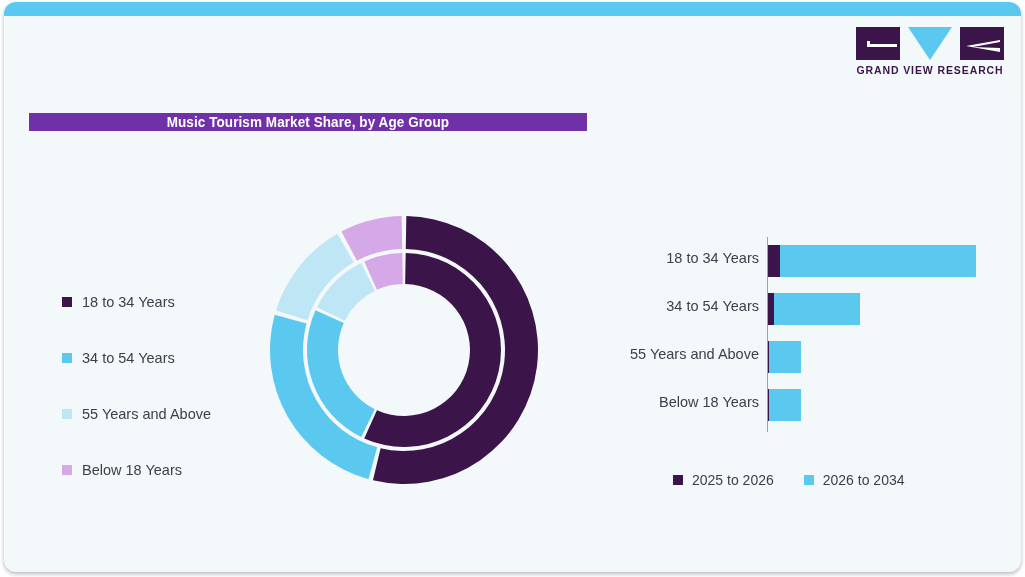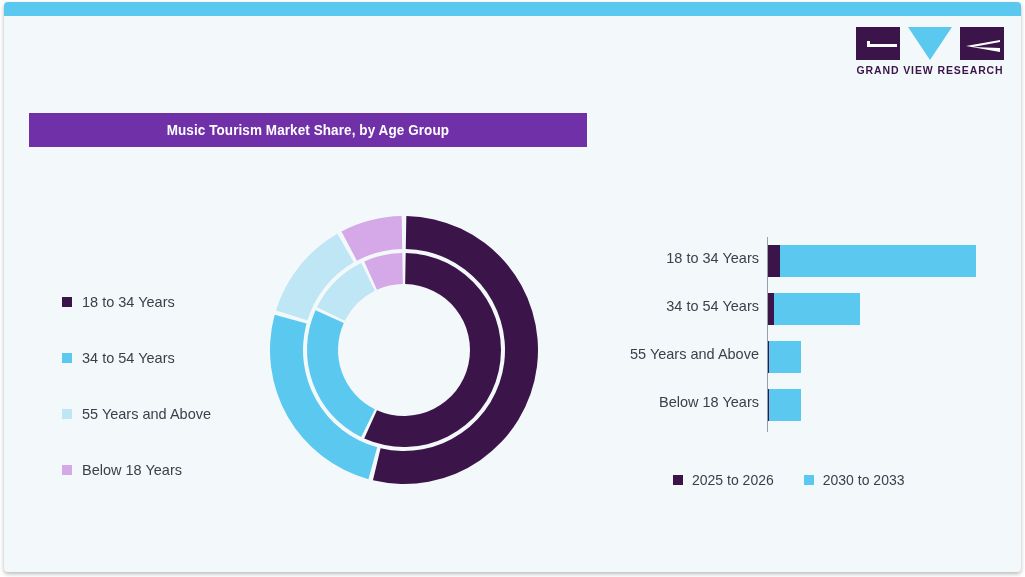--- a/index.html
+++ b/index.html
@@ -14,21 +14,21 @@
     font-family: "Liberation Sans", sans-serif;
   }
 
   .card {
     position: absolute;
     left: 4px;
     top: 2px;
     width: 1017px;
     height: 570px;
     background: #f3f8fb;
-    border-radius: 4px;
+    border-radius: 12px;
     box-shadow: 0 2px 4px rgba(0,0,0,0.28);
     overflow: hidden;
   }
 
   .topbar {
     position: absolute;
     left: 0; top: 0;
     width: 100%;
     height: 14px;
     background: #5bc8f0;
@@ -99,21 +99,21 @@
     font-size: 10.5px;
     font-weight: bold;
     letter-spacing: 0.9px;
     color: #3b1449;
     white-space: nowrap;
   }
 
   
   .banner {
     position: absolute;
-    height: 34px;
+    height: 18px;
     background: #7030a8;
     display: flex;
     align-items: center;
     justify-content: center;
   }
   .banner span {
     color: #ffffff;
     font-family: "Liberation Sans", sans-serif;
     font-weight: bold;
     font-size: 14.5px;
@@ -321,17 +321,17 @@
     </div>
   </div>
 
   <div class="bar-legend">
     <div class="bl-item">
       <div class="bl-swatch" style="background: rgb(59, 20, 73);"></div>
       <div class="bl-label">2025 to 2026</div>
     </div>
     <div class="bl-item">
       <div class="bl-swatch" style="background: rgb(91, 200, 240);"></div>
-      <div class="bl-label">2030 to 2033</div>
+      <div class="bl-label">2026 to 2034</div>
     </div>
   </div>
 
 </div>
 
 </body></html>

